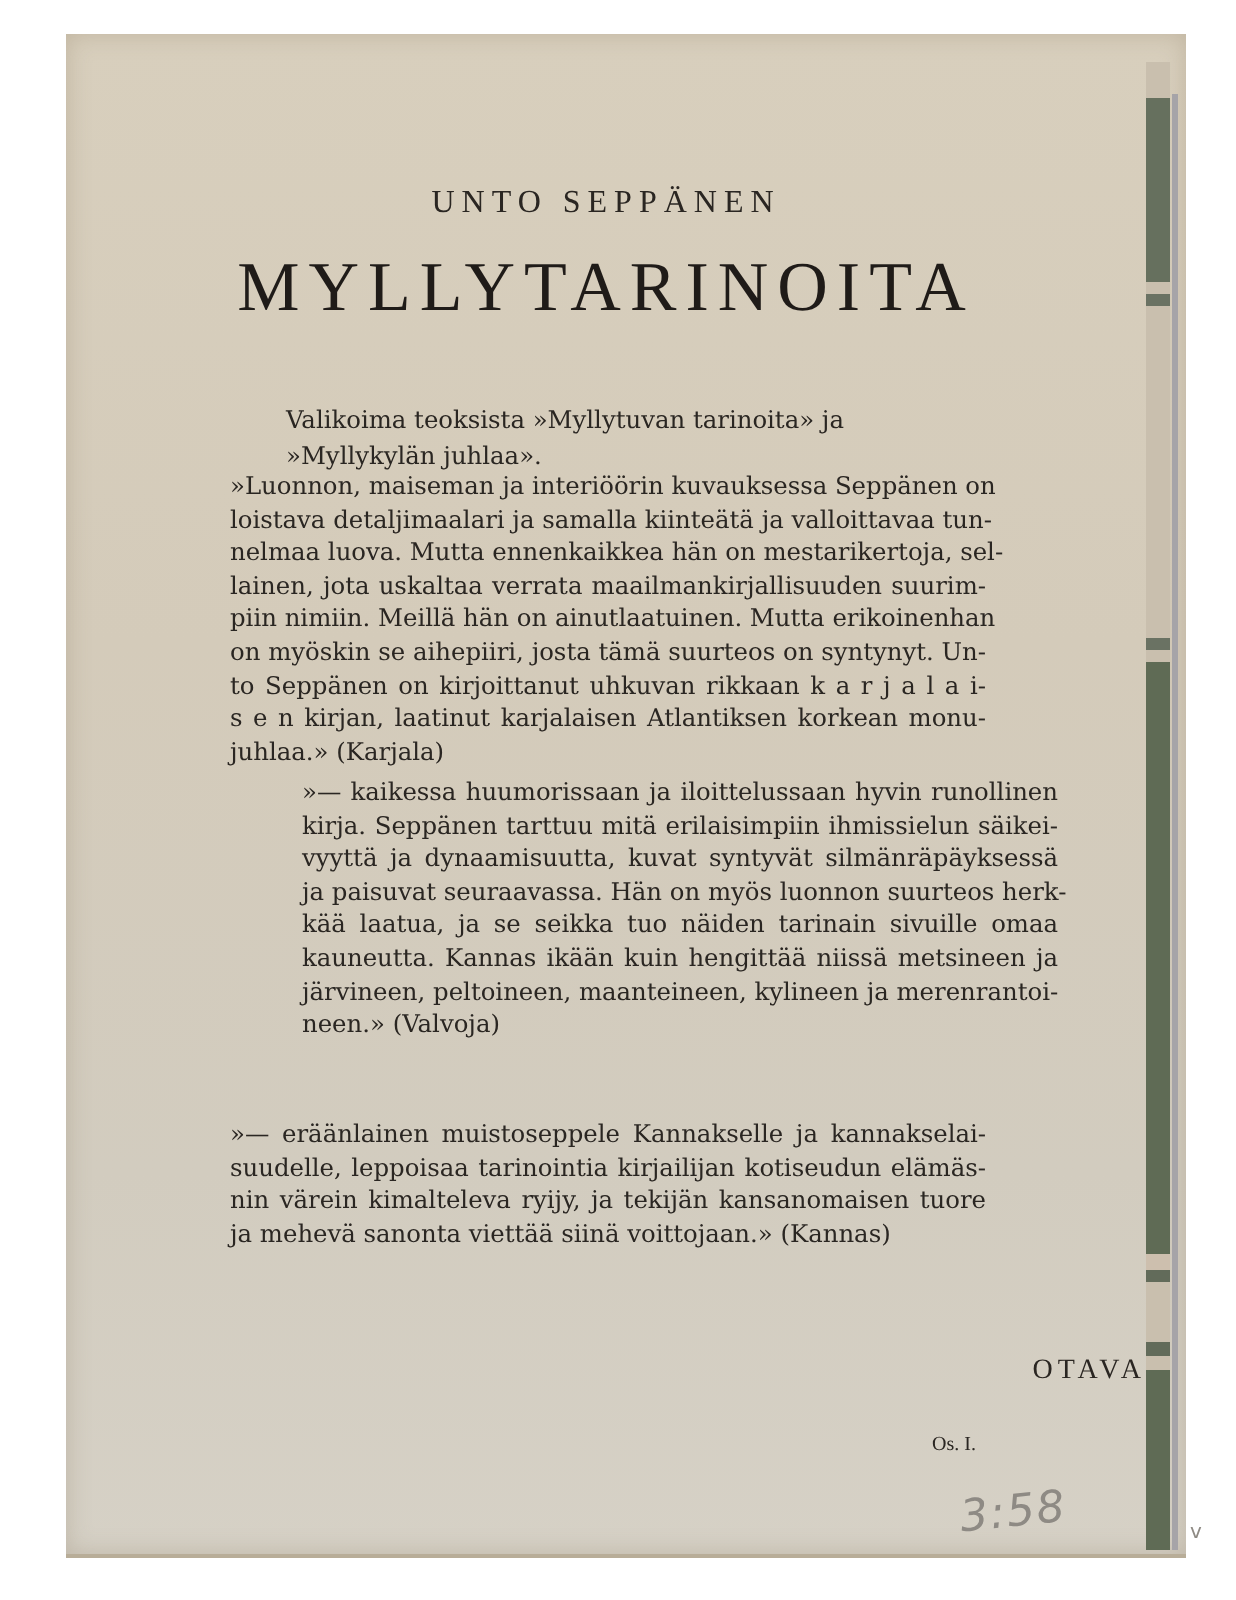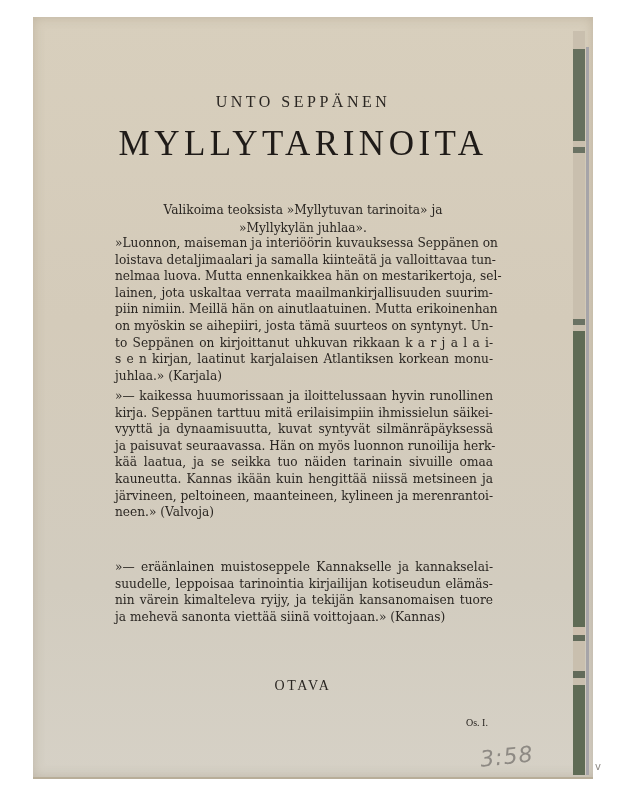--- a/index.html
+++ b/index.html
@@ -31,34 +31,34 @@
       position: absolute; left: 0; width: 540px; top: 76px; text-align: center;
       font-family: "Liberation Serif", serif; font-size: 16px; letter-spacing: 3.5px;
       color: #2a2622;
     }
     .title {
       position: absolute; left: 0; width: 540px; top: 107px; text-align: center;
       font-family: "Liberation Serif", serif; font-size: 35px; letter-spacing: 4.5px;
       color: #1f1b18;
     }
     .subtitle {
-      position: absolute; left: 110px; width: 320px; top: 184px; text-align: center;
+      position: absolute; left: 110px; width: 320px; top: 184px; 
       font-family: "DejaVu Serif", serif; font-size: 12.2px; line-height: 18px;
       color: #2a2622;
     }
     .quote {
       position: absolute; left: 82px; width: 378px;
       font-family: "DejaVu Serif", serif; font-size: 12.2px; line-height: 16.6px;
       color: #2a2622; text-align: justify;
     }
     .quote .line { display: block; text-align: justify; text-align-last: justify; white-space: nowrap; }
     .quote .line.last { text-align-last: left; }
     .source { }
     .publisher {
-      position: absolute; left: 0; width: 540px; top: 661px; text-align: center;
+      position: absolute; left: 0; width: 540px; top: 661px; text-align: right;
       font-family: "Liberation Serif", serif; font-size: 14px; letter-spacing: 2.5px;
       color: #2a2622;
     }
     .os {
       position: absolute; left: 433px; top: 700px;
       font-family: "Liberation Serif", serif; font-size: 10px; color: #2a2622;
     }
     .pencil {
       position: absolute; left: 447px; top: 727px;
       font-family: "DejaVu Sans", sans-serif; font-size: 22px; color: #8e8a84;
@@ -87,25 +87,25 @@
       <span class="line">loistava detaljimaalari ja samalla kiinteätä ja valloittavaa tun-</span>
       <span class="line">nelmaa luova. Mutta ennenkaikkea hän on mestarikertoja, sel-</span>
       <span class="line">lainen, jota uskaltaa verrata maailmankirjallisuuden suurim-</span>
       <span class="line">piin nimiin. Meillä hän on ainutlaatuinen. Mutta erikoinenhan</span>
       <span class="line">on myöskin se aihepiiri, josta tämä suurteos on syntynyt. Un-</span>
       <span class="line">to Seppänen on kirjoittanut uhkuvan rikkaan k a r j a l a i-</span>
       <span class="line">s e n kirjan, laatinut karjalaisen Atlantiksen korkean monu-</span>
       <span class="line last"><span>juhlaa.»</span> <span class="source">(Karjala)</span></span>
     </div>
 
-    <div class="quote" style="top:371px;">
+    <div class="quote" style="top:371px;margin-left:36px;">
       <span class="line">»— kaikessa huumorissaan ja iloittelussaan hyvin runollinen</span>
       <span class="line">kirja. Seppänen tarttuu mitä erilaisimpiin ihmissielun säikei-</span>
       <span class="line">vyyttä ja dynaamisuutta, kuvat syntyvät silmänräpäyksessä</span>
-      <span class="line">ja paisuvat seuraavassa. Hän on myös luonnon runoilija herk-</span>
+      <span class="line">ja paisuvat seuraavassa. Hän on myös luonnon suurteos herk-</span>
       <span class="line">kää laatua, ja se seikka tuo näiden tarinain sivuille omaa</span>
       <span class="line">kauneutta. Kannas ikään kuin hengittää niissä metsineen ja</span>
       <span class="line">järvineen, peltoineen, maanteineen, kylineen ja merenrantoi-</span>
       <span class="line last"><span>neen.»</span> <span class="source">(Valvoja)</span></span>
     </div>
 
     <div class="quote" style="top:542px;">
       <span class="line">»— eräänlainen muistoseppele Kannakselle ja kannakselai-</span>
       <span class="line">suudelle, leppoisaa tarinointia kirjailijan kotiseudun elämäs-</span>
       <span class="line">nin värein kimalteleva ryijy, ja tekijän kansanomaisen tuore</span>

